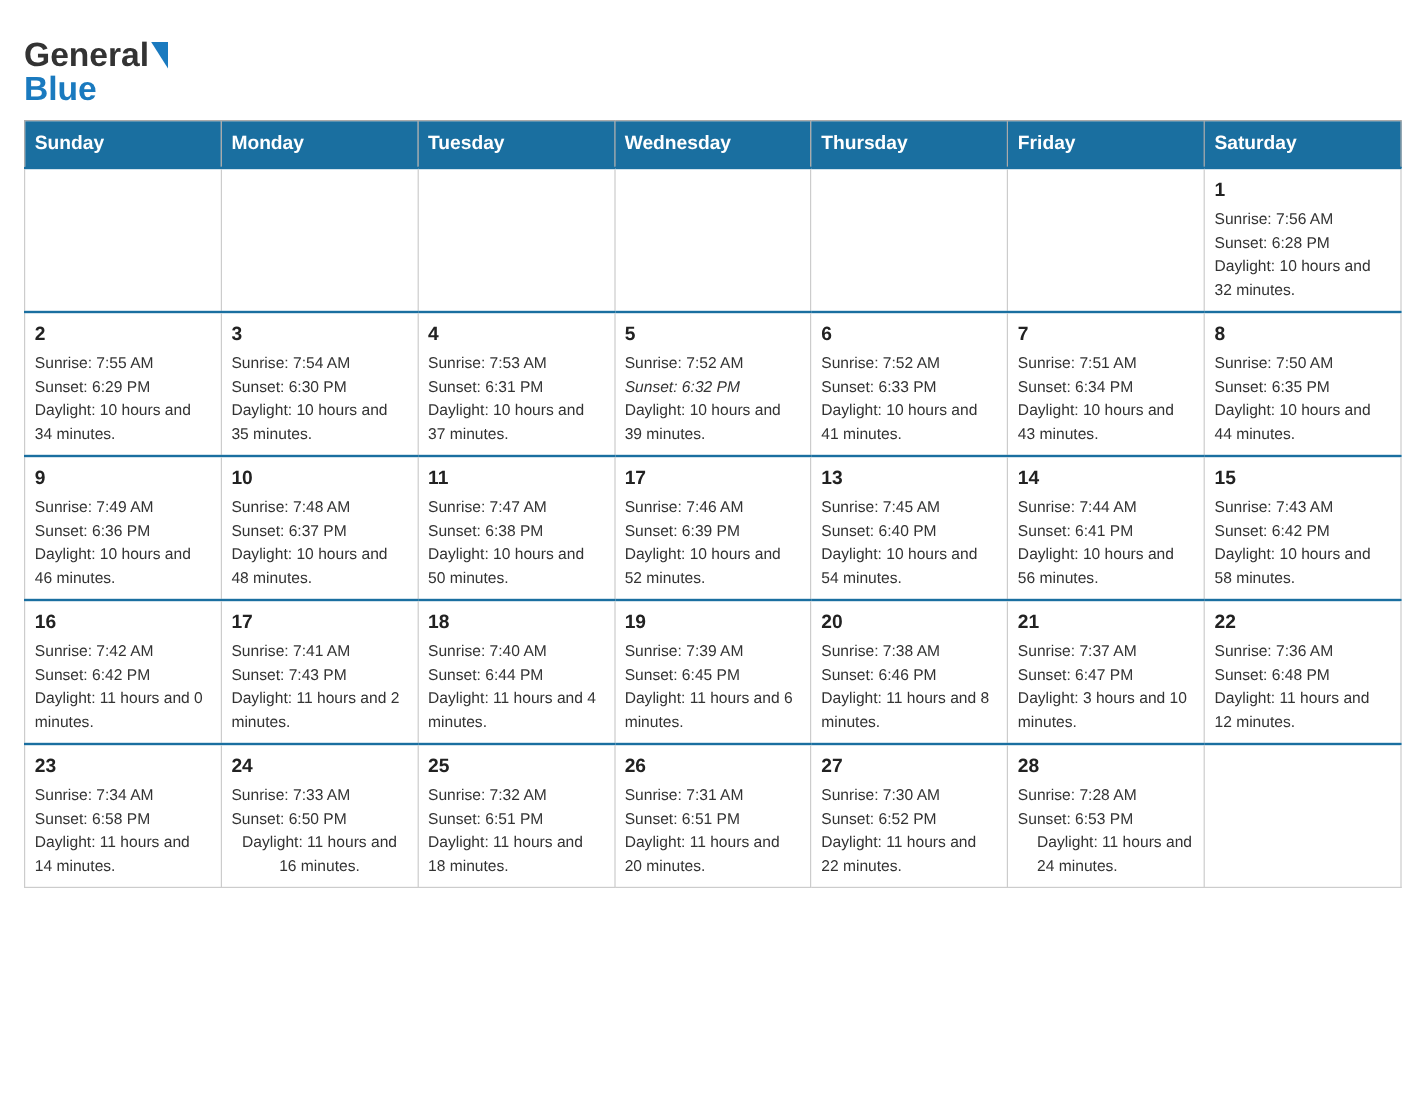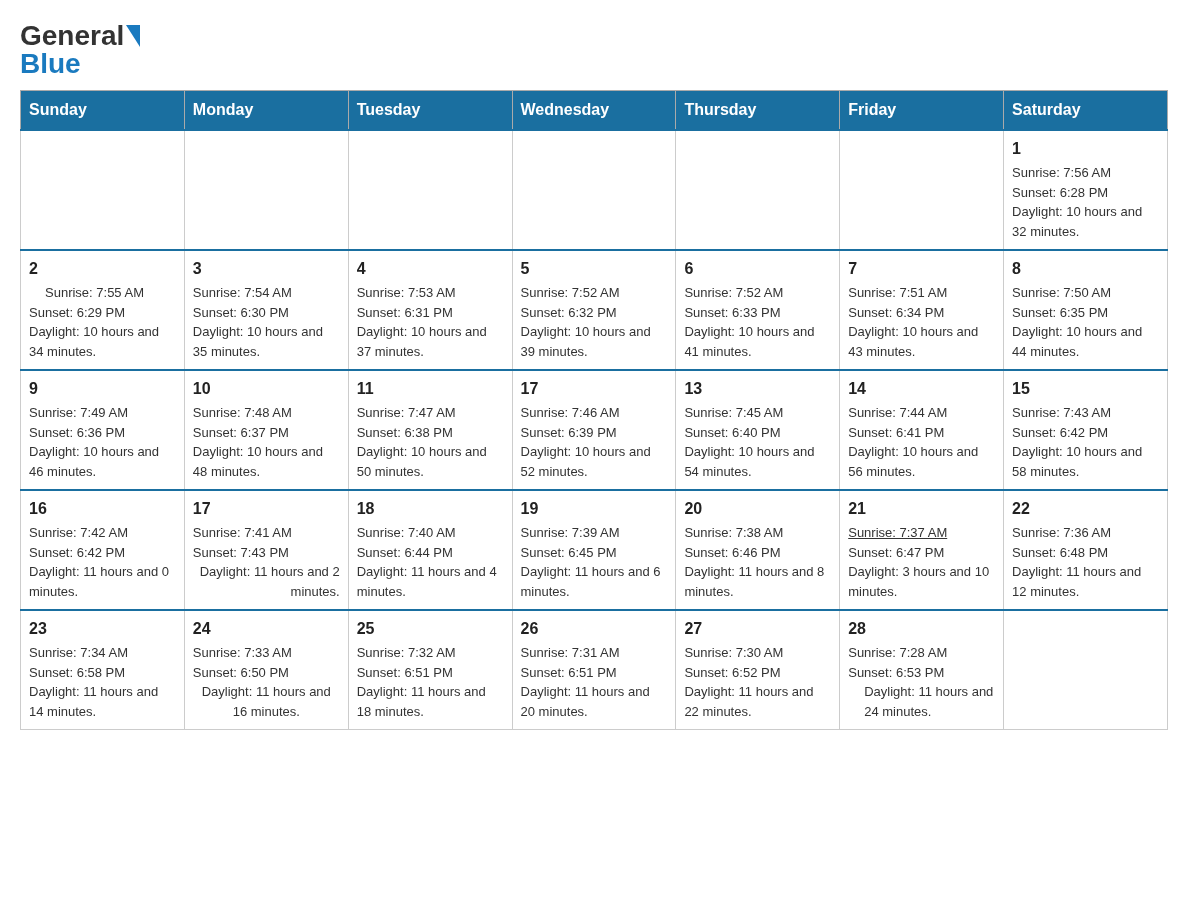--- a/index.html
+++ b/index.html
@@ -12,21 +12,21 @@
     }
     .header {
       display: flex;
       justify-content: space-between;
       align-items: flex-start;
       margin-bottom: 10px;
     }
     .logo {
       display: flex;
       align-items: center;
-      margin-top: 0;
+      margin-top: 10px;
     }
     .logo-text-general {
       font-size: 28px;
       font-weight: bold;
       color: #333;
     }
     .logo-arrow {
       width: 0;
       height: 0;
       border-left: 14px solid transparent;
@@ -136,40 +136,40 @@
         <td>
           <span class="day-num">1</span>
           <span style="display: block;">Sunrise: 7:56 AM</span>
           <span style="display: block;">Sunset: 6:28 PM</span>
           <span style="display: block;">Daylight: 10 hours and 32 minutes.</span>
         </td>
       </tr>
       <tr>
         <td>
           <span class="day-num">2</span>
-          <span style="display: block; margin-left: 16px;">Sunrise: 7:55 AM</span>
+          <span style="display: block;">Sunrise: 7:55 AM</span>
           <span style="display: block;">Sunset: 6:29 PM</span>
           <span style="display: block;">Daylight: 10 hours and 34 minutes.</span>
         </td>
         <td>
           <span class="day-num">3</span>
           <span style="display: block;">Sunrise: 7:54 AM</span>
           <span style="display: block;">Sunset: 6:30 PM</span>
           <span style="display: block;">Daylight: 10 hours and 35 minutes.</span>
         </td>
         <td>
           <span class="day-num">4</span>
           <span style="display: block;">Sunrise: 7:53 AM</span>
           <span style="display: block;">Sunset: 6:31 PM</span>
           <span style="display: block;">Daylight: 10 hours and 37 minutes.</span>
         </td>
         <td>
           <span class="day-num">5</span>
           <span style="display: block;">Sunrise: 7:52 AM</span>
-          <span style="display: block;">Sunset: 6:32 PM</span>
+          <span style="display: block; font-style: italic;">Sunset: 6:32 PM</span>
           <span style="display: block;">Daylight: 10 hours and 39 minutes.</span>
         </td>
         <td>
           <span class="day-num">6</span>
           <span style="display: block;">Sunrise: 7:52 AM</span>
           <span style="display: block;">Sunset: 6:33 PM</span>
           <span style="display: block;">Daylight: 10 hours and 41 minutes.</span>
         </td>
         <td>
           <span class="day-num">7</span>
@@ -232,21 +232,21 @@
         <td>
           <span class="day-num">16</span>
           <span style="display: block;">Sunrise: 7:42 AM</span>
           <span style="display: block;">Sunset: 6:42 PM</span>
           <span style="display: block;">Daylight: 11 hours and 0 minutes.</span>
         </td>
         <td>
           <span class="day-num">17</span>
           <span style="display: block;">Sunrise: 7:41 AM</span>
           <span style="display: block;">Sunset: 7:43 PM</span>
-          <span style="display: block; text-align: right;">Daylight: 11 hours and 2 minutes.</span>
+          <span style="display: block;">Daylight: 11 hours and 2 minutes.</span>
         </td>
         <td>
           <span class="day-num">18</span>
           <span style="display: block;">Sunrise: 7:40 AM</span>
           <span style="display: block;">Sunset: 6:44 PM</span>
           <span style="display: block;">Daylight: 11 hours and 4 minutes.</span>
         </td>
         <td>
           <span class="day-num">19</span>
           <span style="display: block;">Sunrise: 7:39 AM</span>
@@ -254,21 +254,21 @@
           <span style="display: block;">Daylight: 11 hours and 6 minutes.</span>
         </td>
         <td>
           <span class="day-num">20</span>
           <span style="display: block;">Sunrise: 7:38 AM</span>
           <span style="display: block;">Sunset: 6:46 PM</span>
           <span style="display: block;">Daylight: 11 hours and 8 minutes.</span>
         </td>
         <td>
           <span class="day-num">21</span>
-          <span style="display: block; text-decoration: underline;">Sunrise: 7:37 AM</span>
+          <span style="display: block;">Sunrise: 7:37 AM</span>
           <span style="display: block;">Sunset: 6:47 PM</span>
           <span style="display: block;">Daylight: 3 hours and 10 minutes.</span>
         </td>
         <td>
           <span class="day-num">22</span>
           <span style="display: block;">Sunrise: 7:36 AM</span>
           <span style="display: block;">Sunset: 6:48 PM</span>
           <span style="display: block;">Daylight: 11 hours and 12 minutes.</span>
         </td>
       </tr>

